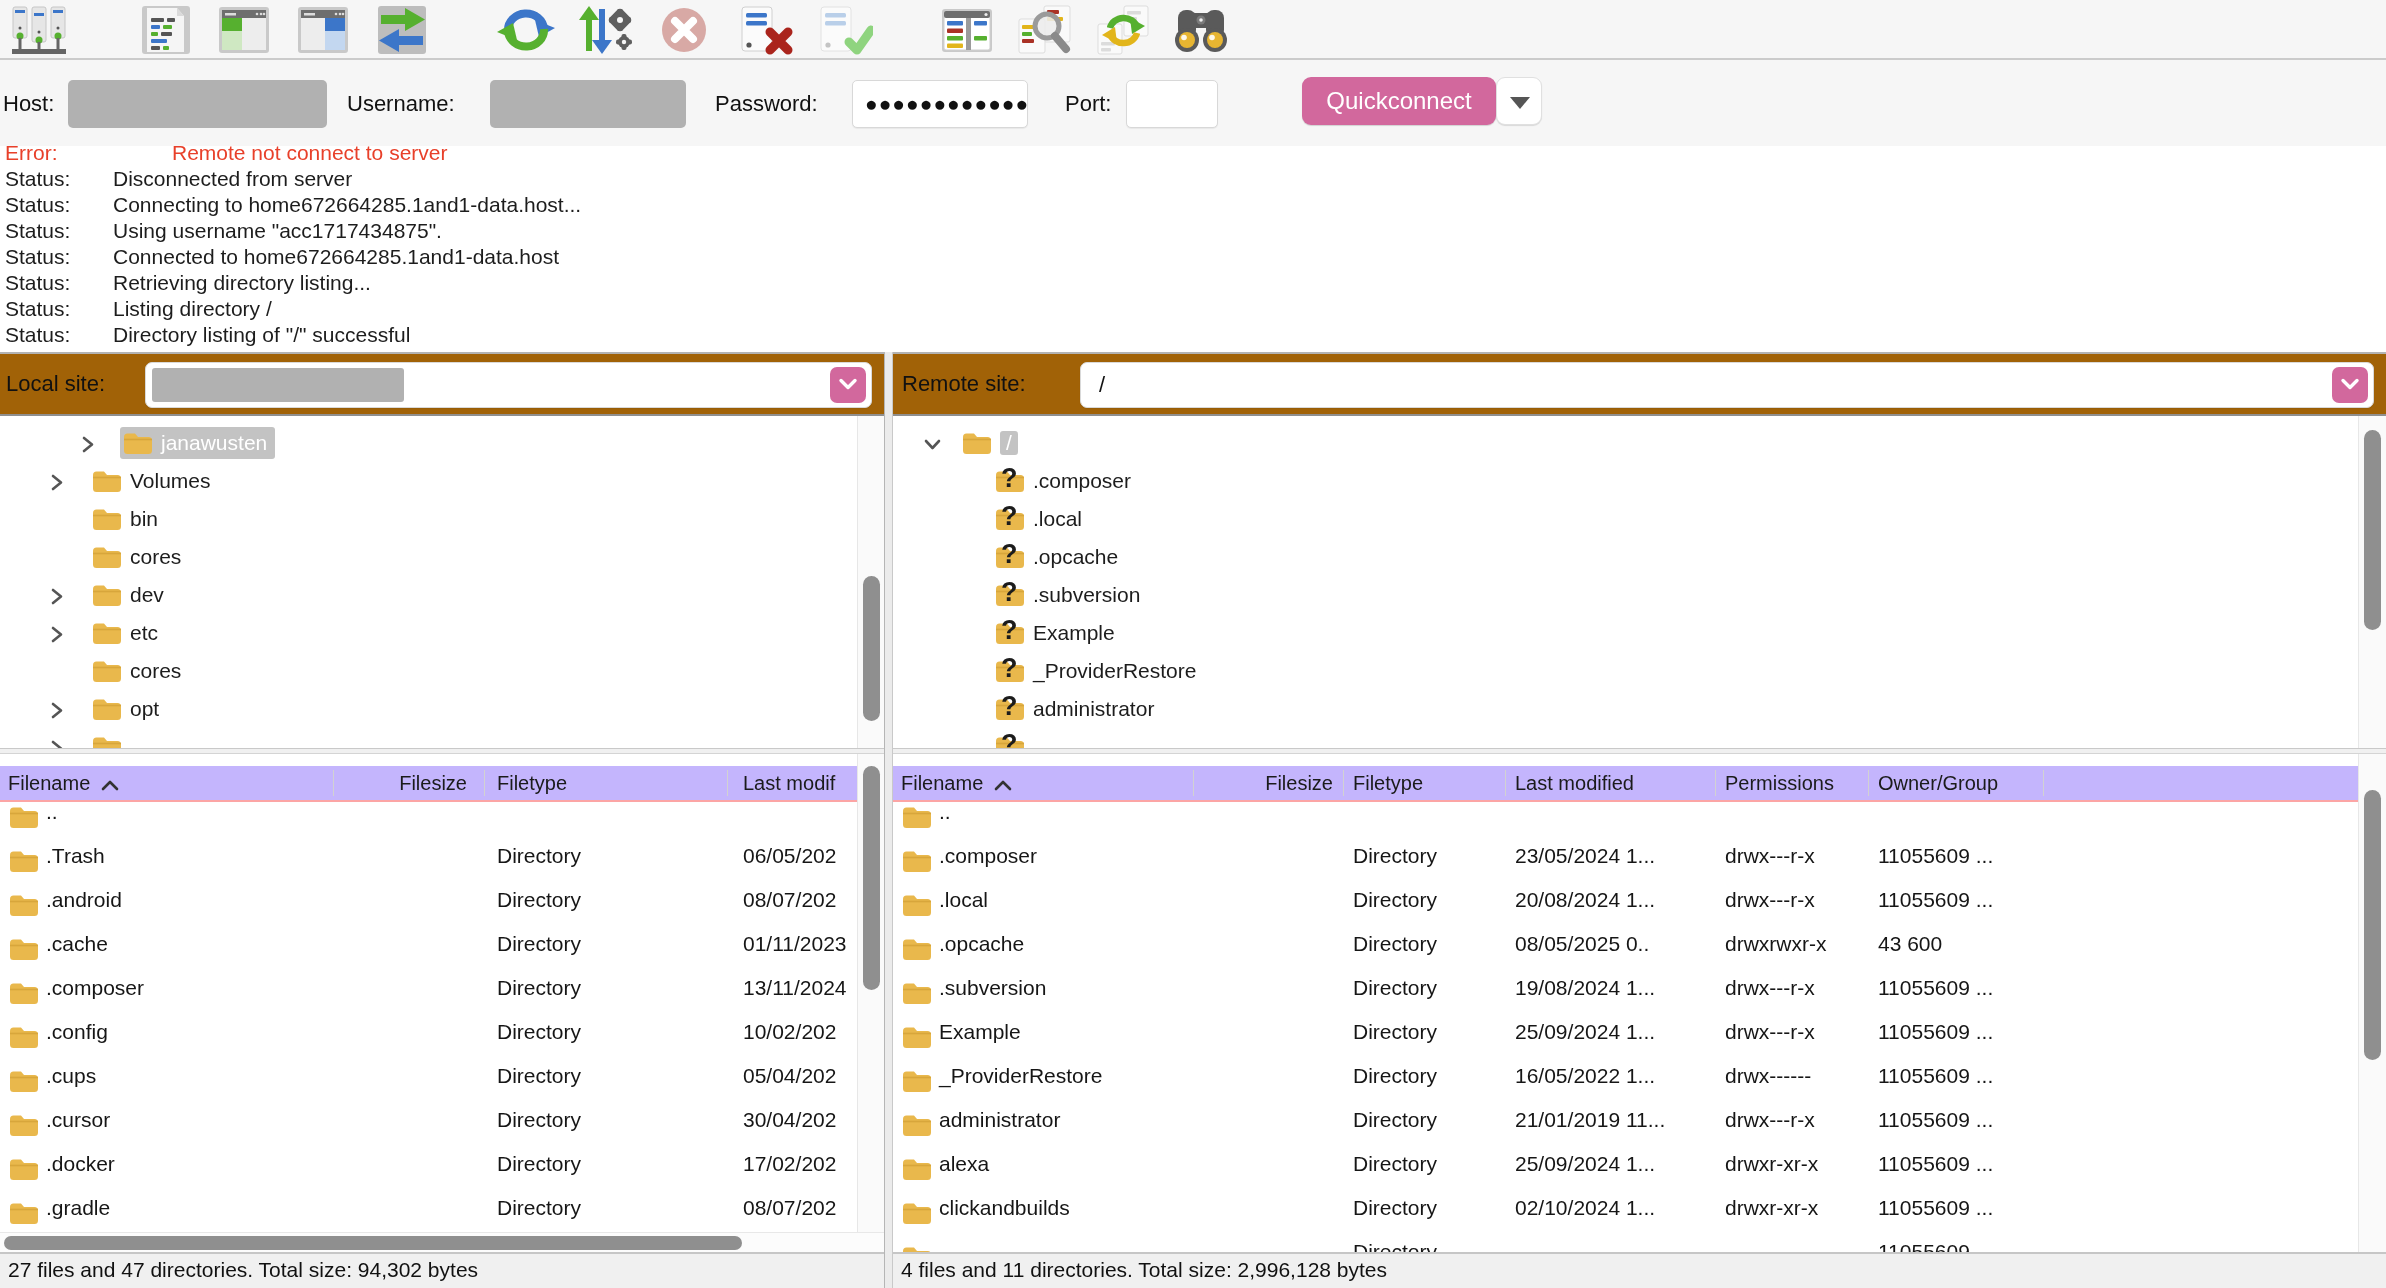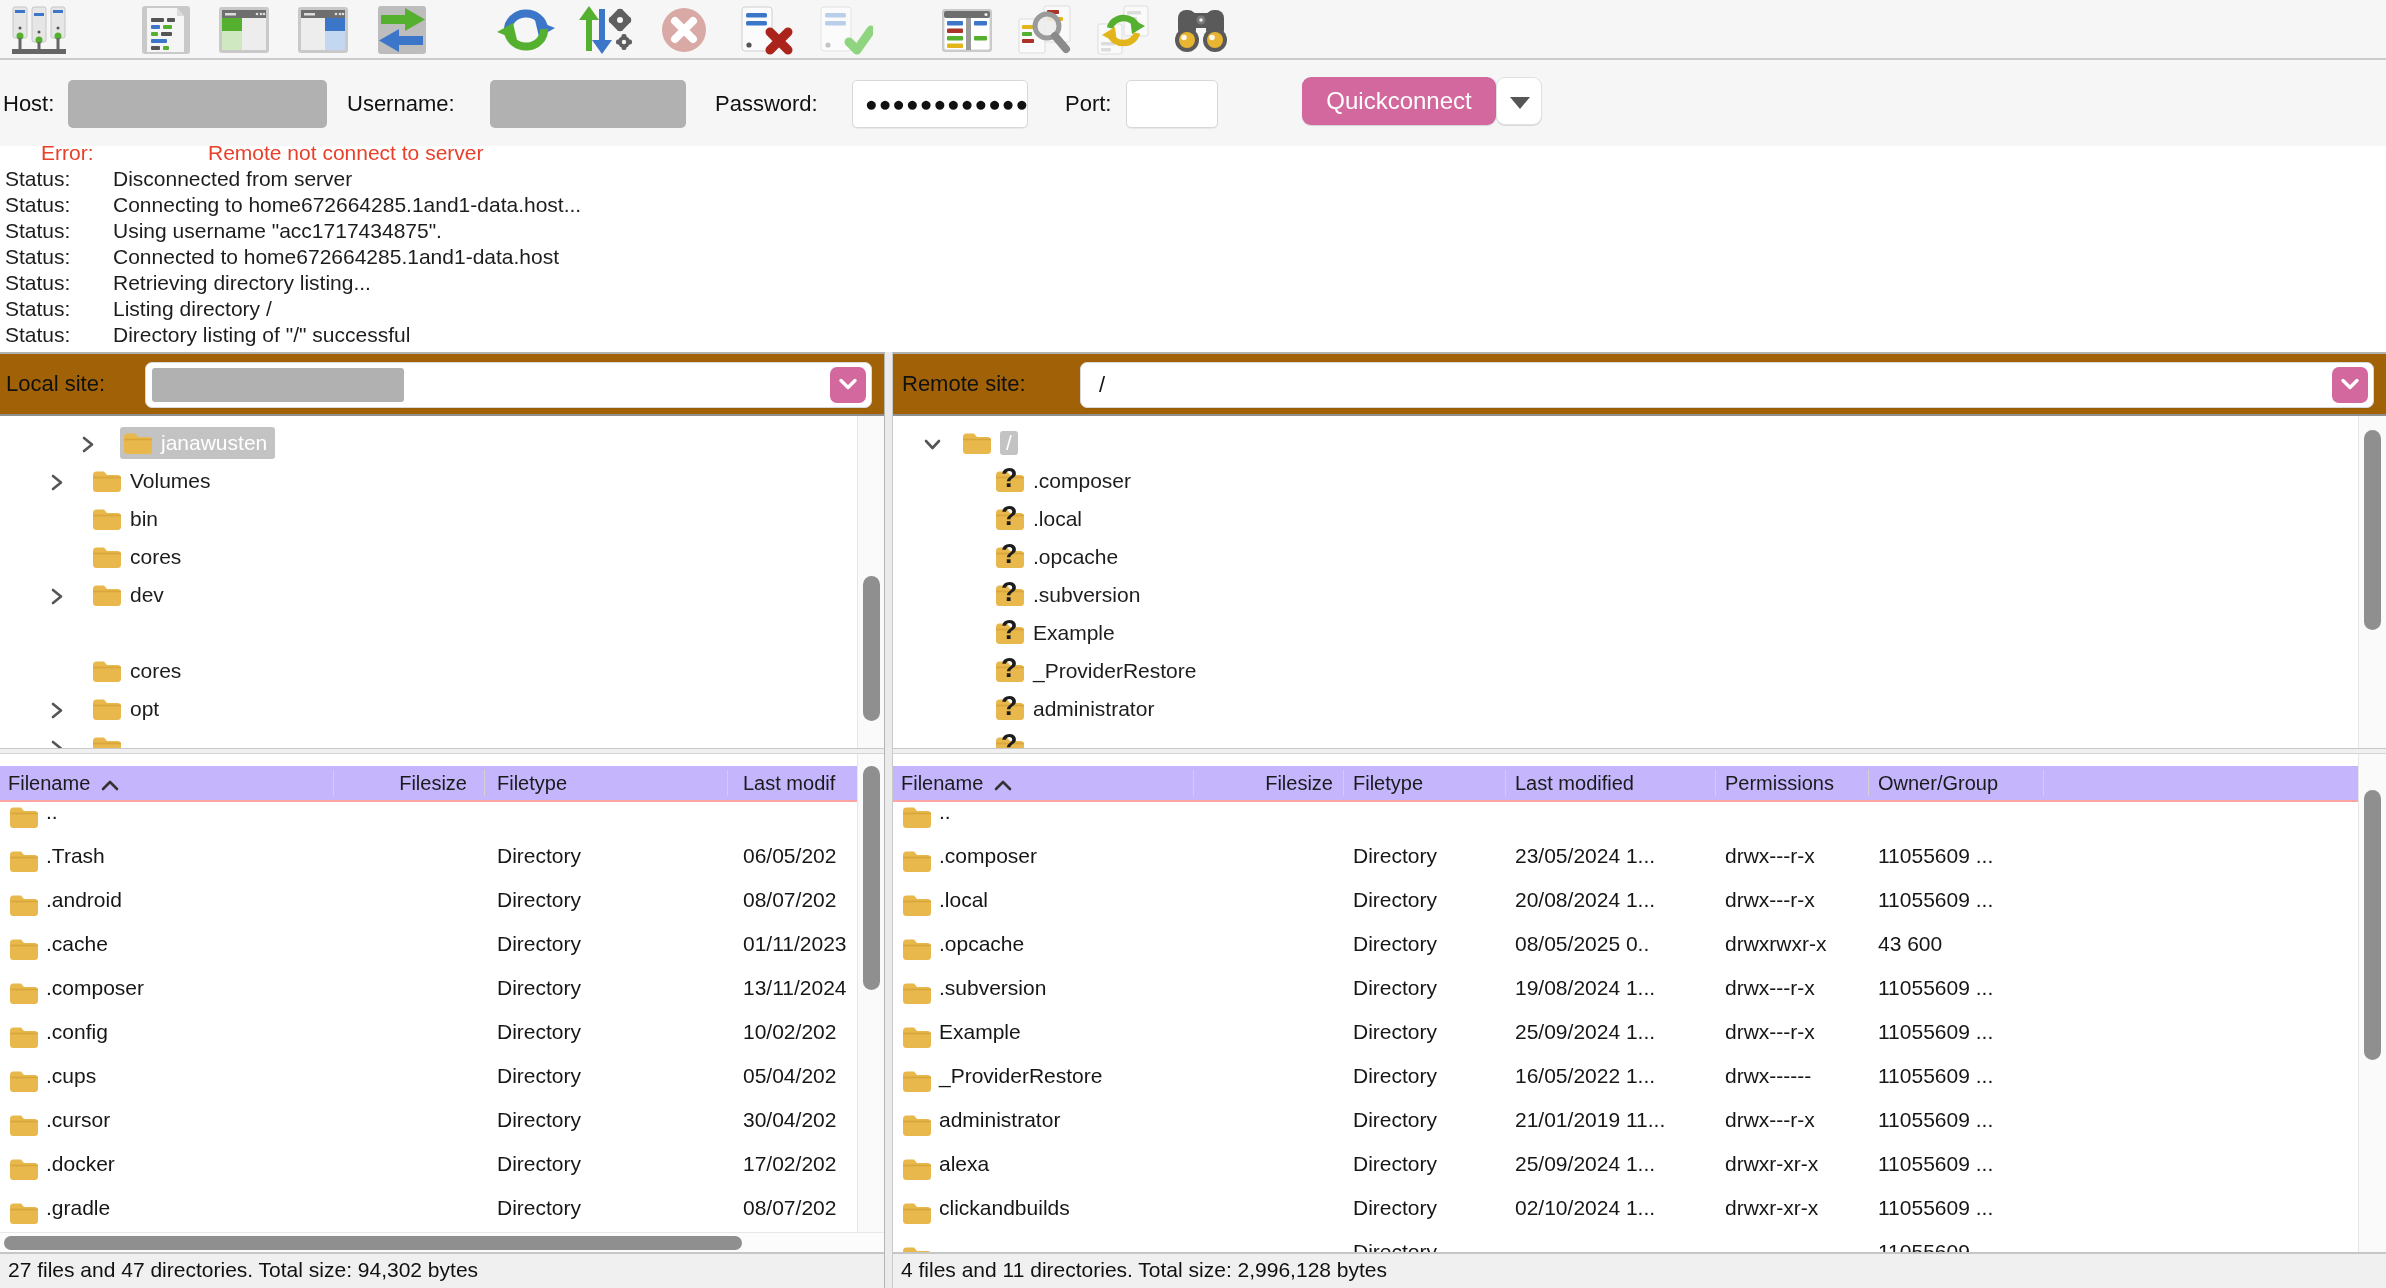--- a/index.html
+++ b/index.html
@@ -18,21 +18,21 @@
   .qcfield.redacted{background:#b1b1b1;}
   .pwdots{display:block;padding:0 12px;line-height:46px;font-size:21px;letter-spacing:1px;color:#111;white-space:nowrap;overflow:hidden;}
   .qcbtn{position:absolute;top:15px;height:48px;border:0;border-radius:9px;background:#d2689d;color:#fff;font-size:24px;font-family:"Liberation Sans",sans-serif;box-shadow:0 1px 1px rgba(0,0,0,.15);}
   .qcdrop{position:absolute;top:15px;width:46px;height:48px;border:1px solid #e0e0e0;border-radius:9px;background:#fff;box-shadow:0 1px 1px rgba(0,0,0,.12);}
   .qcdrop .tri{position:absolute;left:13px;top:19px;width:0;height:0;border-left:10px solid transparent;border-right:10px solid transparent;border-top:12px solid #555;}
 
   
   .log{position:absolute;left:0;top:146px;width:100%;height:206px;background:#fff;overflow:hidden;font-size:21px;color:#1d1d1d;}
   .logrow{position:absolute;left:5px;height:26px;line-height:26px;white-space:nowrap;}
   .ltag{display:inline-block;width:108px;}
-  .err .ltag,.err .lmsg{color:#e8402a;margin-left:36px;}
+  .err .ltag,.err .lmsg{color:#e8402a;}
   .err .lmsg{margin-left:59px;}
 
   
   .sitebars{position:absolute;left:0;top:352px;width:100%;height:64px;background:#a16207;border-top:2px solid #b3b3b3;border-bottom:2px solid #8f8f8f;box-sizing:border-box;font-size:22px;color:#111;}
   .sblabel{position:absolute;top:0;height:60px;line-height:60px;}
   .combo{position:absolute;top:8px;height:46px;background:#fff;border:1px solid #d9d9d9;border-radius:7px;box-shadow:0 1px 1px rgba(0,0,0,.06);box-sizing:border-box;}
   .combo .val{position:absolute;left:18px;top:0;line-height:44px;}
   .combo .redact{position:absolute;left:6px;top:5px;width:252px;height:34px;background:#b1b1b1;border-radius:3px;}
   .combo-btn{position:absolute;right:5px;top:4px;width:36px;height:36px;border-radius:7px;background:#d2689d;border:0;padding:0;}
   .combo-btn svg{position:absolute;left:8px;top:10px;}
@@ -387,20 +387,31 @@
       <span class="exp" style="left:48px"><svg width="18" height="18" viewBox="0 0 18 18">
             <use href="#chev-r"></use>
           </svg></span>
       <span class="titem" style="left:89px">
           <span class="fold"><svg width="30" height="24" viewBox="0 0 30 24">
               <use href="#folder"></use>
             </svg></span>
           <span>dev</span>
         </span>
     </div>
+    <div class="trow" style="top:198px">
+      <span class="exp" style="left:48px"><svg width="18" height="18" viewBox="0 0 18 18">
+            <use href="#chev-r"></use>
+          </svg></span>
+      <span class="titem" style="left:89px">
+          <span class="fold"><svg width="30" height="24" viewBox="0 0 30 24">
+              <use href="#folder"></use>
+            </svg></span>
+          <span>etc</span>
+        </span>
+    </div>
     <div class="trow" style="top:236px">
       <span class="titem" style="left:89px">
           <span class="fold"><svg width="30" height="24" viewBox="0 0 30 24">
               <use href="#folder"></use>
             </svg></span>
           <span>cores</span>
         </span>
     </div>
     <div class="trow" style="top:274px">
       <span class="exp" style="left:48px"><svg width="18" height="18" viewBox="0 0 18 18">

